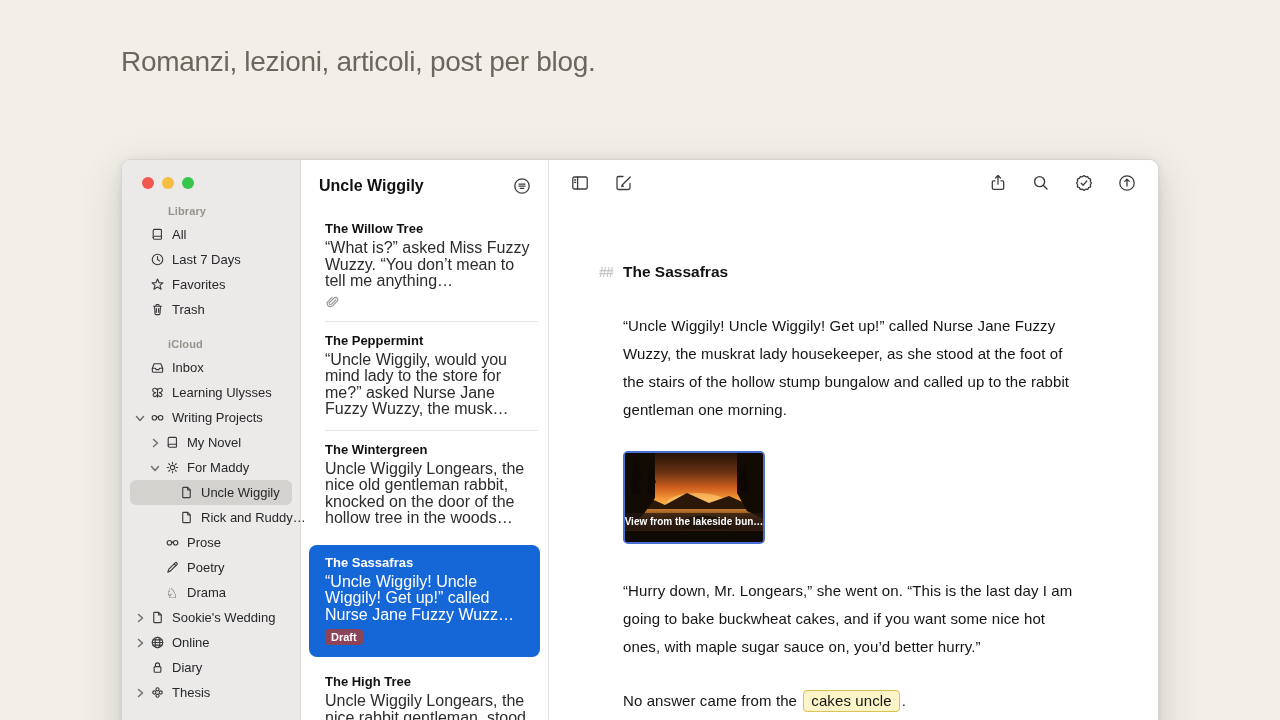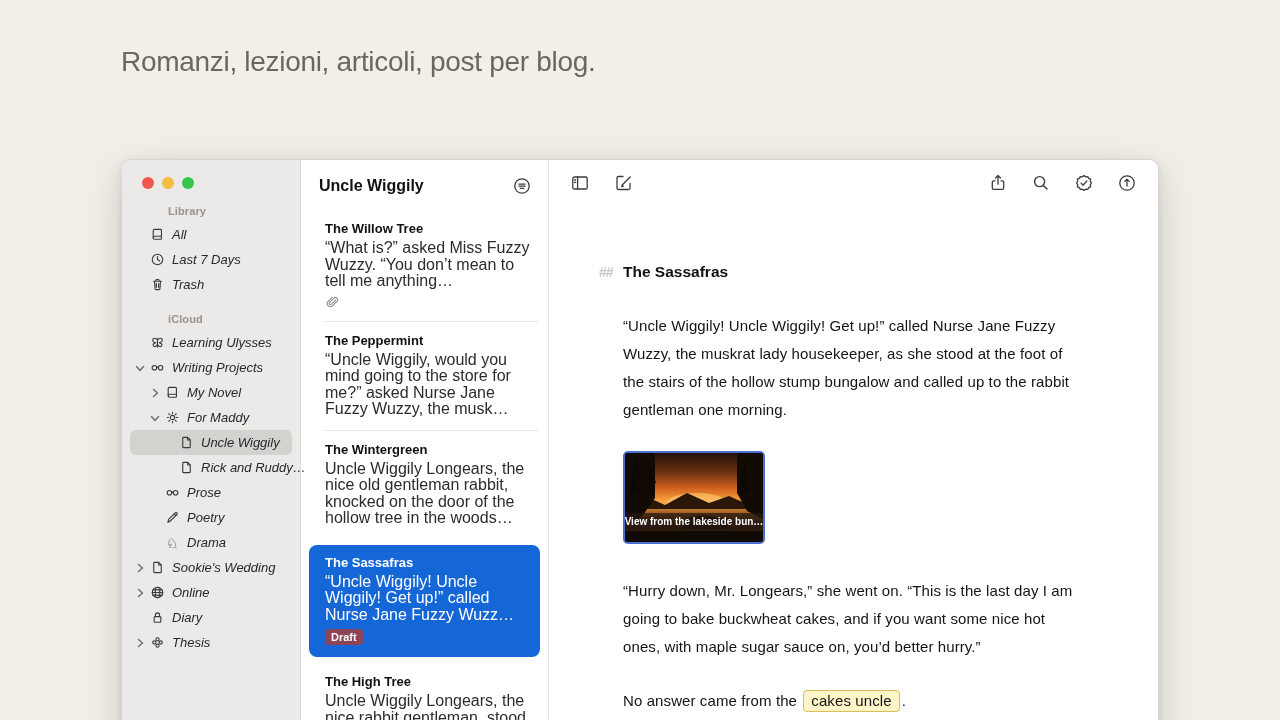--- a/index.html
+++ b/index.html
@@ -16,21 +16,21 @@
     background:#fff; border-radius:10px 10px 0 0; border:1px solid #d7d5d1;
     box-shadow:0 12px 40px rgba(0,0,0,.16), 0 2px 8px rgba(0,0,0,.08);
     display:flex; overflow:hidden; }
 
   
   .sidebar { width:179px; background:#ebeae8; border-right:1px solid #dbd9d6; flex-shrink:0; }
   .traffic { display:flex; gap:8px; padding:17px 0 0 20px; }
   .light { width:12px; height:12px; border-radius:50%; }
   .section-label { font-size:11px; color:#97938d; padding:16px 0 5px 46px; font-weight:bold; letter-spacing:.1px;}
   .side-row { display:flex; align-items:center; height:25px; font-size:13px; color:#28282a;
-    position:relative; cursor:default;font-style:italic; }
+    position:relative; cursor:default; }
   .side-row .chev { position:absolute; width:10px; height:10px; display:flex; align-items:center; color:#6f6f72; }
   .side-row .sicon { width:16px; height:16px; display:flex; align-items:center; justify-content:center; flex-shrink:0; color:#3a3a3c; }
   .side-row .slabel { margin-left:7px; white-space:nowrap; }
   .side-row.selected .pill { position:absolute; left:8px; right:8px; top:0; bottom:0;
     background:#d4d2cf; border-radius:6px; z-index:0; }
   .side-row > * { z-index:1; }
   .uni-icon { font-family:"DejaVu Sans", sans-serif; font-size:14px; line-height:1; }
 
   
   .sheetlist { width:248px; background:#fff; border-right:1px solid #e4e3e1; flex-shrink:0;
@@ -101,26 +101,43 @@
             <svg width="15" height="15" viewBox="0 0 16 16" fill="none" stroke="currentColor" stroke-width="1.2" stroke-linecap="round" stroke-linejoin="round">
               <circle cx="8" cy="8" r="5.6"></circle>
               <path d="M8 4.8V8l2.3 1.5"></path>
             </svg>
           </span>
           <span class="slabel">Last 7 Days</span>
         </div>
         <div class="side-row">
           <span class="sicon" style="margin-left:27px">
             <svg width="15" height="15" viewBox="0 0 16 16" fill="none" stroke="currentColor" stroke-width="1.2" stroke-linecap="round" stroke-linejoin="round">
+              <path d="M8 2.2l1.7 3.9 4.1.2-3.2 2.7 1.2 4-3.8-2.3L4.2 13l1.2-4L2.2 6.3l4.1-.2z"></path>
+            </svg>
+          </span>
+          <span class="slabel">Favorites</span>
+        </div>
+        <div class="side-row">
+          <span class="sicon" style="margin-left:27px">
+            <svg width="15" height="15" viewBox="0 0 16 16" fill="none" stroke="currentColor" stroke-width="1.2" stroke-linecap="round" stroke-linejoin="round">
               <path d="M3.8 4.5h8.4M6.4 4.5v-1a.8.8 0 0 1 .8-.8h1.6a.8.8 0 0 1 .8.8v1M4.8 4.5l.6 8.1a1 1 0 0 0 1 .9h3.2a1 1 0 0 0 1-.9l.6-8.1M6.8 7v4M9.2 7v4"></path>
             </svg>
           </span>
           <span class="slabel">Trash</span>
         </div>
         <div class="section-label">iCloud</div>
+        <div class="side-row">
+          <span class="sicon" style="margin-left:27px">
+            <svg width="15" height="15" viewBox="0 0 16 16" fill="none" stroke="currentColor" stroke-width="1.2" stroke-linecap="round" stroke-linejoin="round">
+              <path d="M2.5 8.8L4.4 4h7.2l1.9 4.8v3.2a1 1 0 0 1-1 1H3.5a1 1 0 0 1-1-1z"></path>
+              <path d="M2.5 8.8h3.2l1 1.5h2.6l1-1.5h3.2"></path>
+            </svg>
+          </span>
+          <span class="slabel">Inbox</span>
+        </div>
         <div class="side-row">
           <span class="sicon" style="margin-left:27px">
             <svg width="15" height="15" viewBox="0 0 16 16" fill="none" stroke="currentColor" stroke-width="1.2" stroke-linecap="round" stroke-linejoin="round">
               <path d="M8 4v9M8 5.4C6.6 2.8 3.1 2.9 2.9 5.2c-.2 1.9 1.8 2.9 3.2 2.9-2 .5-3.3 1.9-2.6 3.4.8 1.6 3.3.8 4.5-1.2M8 5.4c1.4-2.6 4.9-2.5 5.1-.2.2 1.9-1.8 2.9-3.2 2.9 2 .5 3.3 1.9 2.6 3.4-.8 1.6-3.3.8-4.5-1.2"></path>
             </svg>
           </span>
           <span class="slabel">Learning Ulysses</span>
         </div>
         <div class="side-row">
           <span class="chev" style="left:13px">
@@ -280,21 +297,21 @@
         <div class="sheet-item">
           <div class="st">The Willow Tree</div>
   <div class="sp">“What is?” asked Miss Fuzzy Wuzzy. “You don’t mean to tell me anything…</div>
           <div class="clip"><svg width="14" height="14" viewBox="0 0 16 16" fill="none" stroke="currentColor" stroke-width="1.2" stroke-linecap="round" stroke-linejoin="round">
               <path d="M12.4 5.6l-5.2 5.2a1.5 1.5 0 0 1-2.1-2.1l5.2-5.2a2.55 2.55 0 0 1 3.6 3.6l-5.2 5.2a3.6 3.6 0 0 1-5.1-5.1l4.5-4.5"></path>
             </svg></div>
         </div>
         <div class="sheet-div"></div>
         <div class="sheet-item">
           <div class="st">The Peppermint</div>
-  <div class="sp">“Uncle Wiggily, would you mind going to the store for me?” asked Nurse Jane Fuzzy Wuzzy, the musk…</div>
+  <div class="sp">“Uncle Wiggily, would you mind lady to the store for me?” asked Nurse Jane Fuzzy Wuzzy, the musk…</div>
         </div>
         <div class="sheet-div"></div>
         <div class="sheet-item">
           <div class="st">The Wintergreen</div>
   <div class="sp">Uncle Wiggily Longears, the nice old gentleman rabbit, knocked on the door of the hollow tree in the woods…</div>
         </div>
         <div class="sheet-item selected"><div class="st">The Sassafras</div>
   <div class="sp">“Uncle Wiggily! Uncle Wiggily! Get up!” called Nurse Jane Fuzzy Wuzz…</div><span class="badge">Draft</span></div>
         <div class="sheet-item">
           <div class="st">The High Tree</div>

